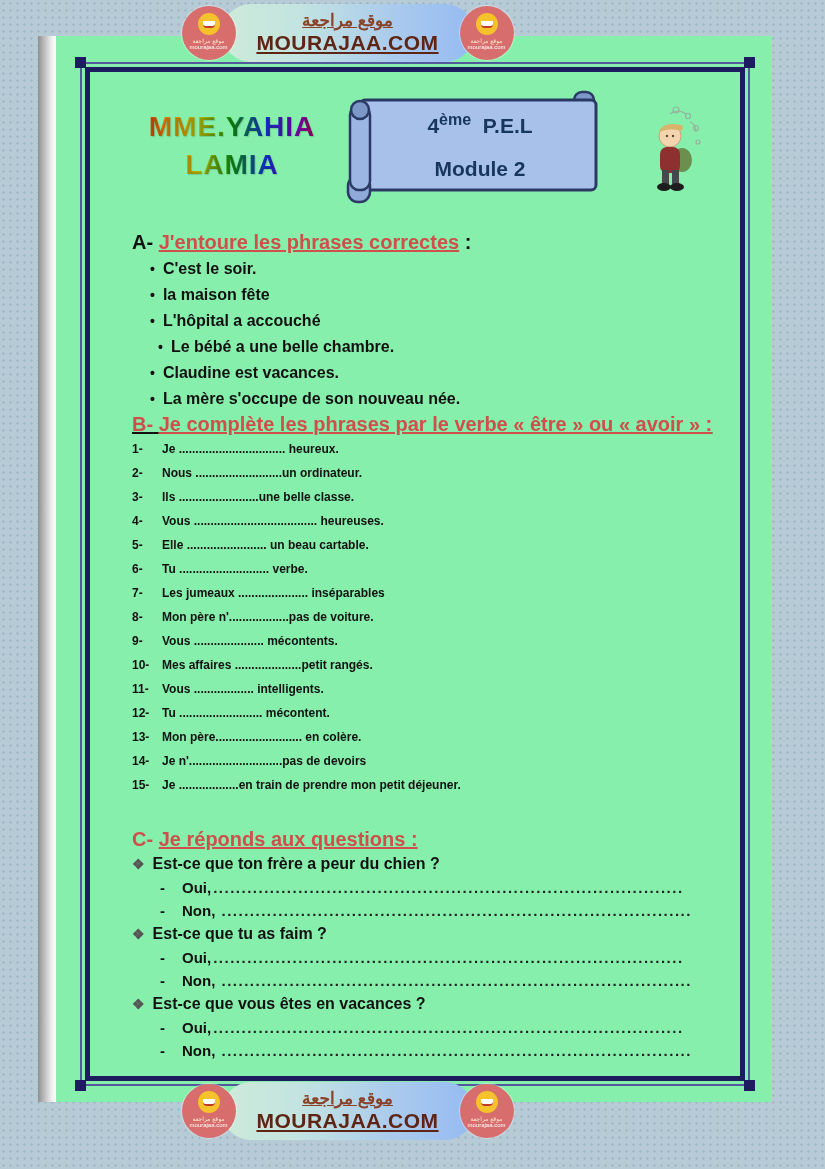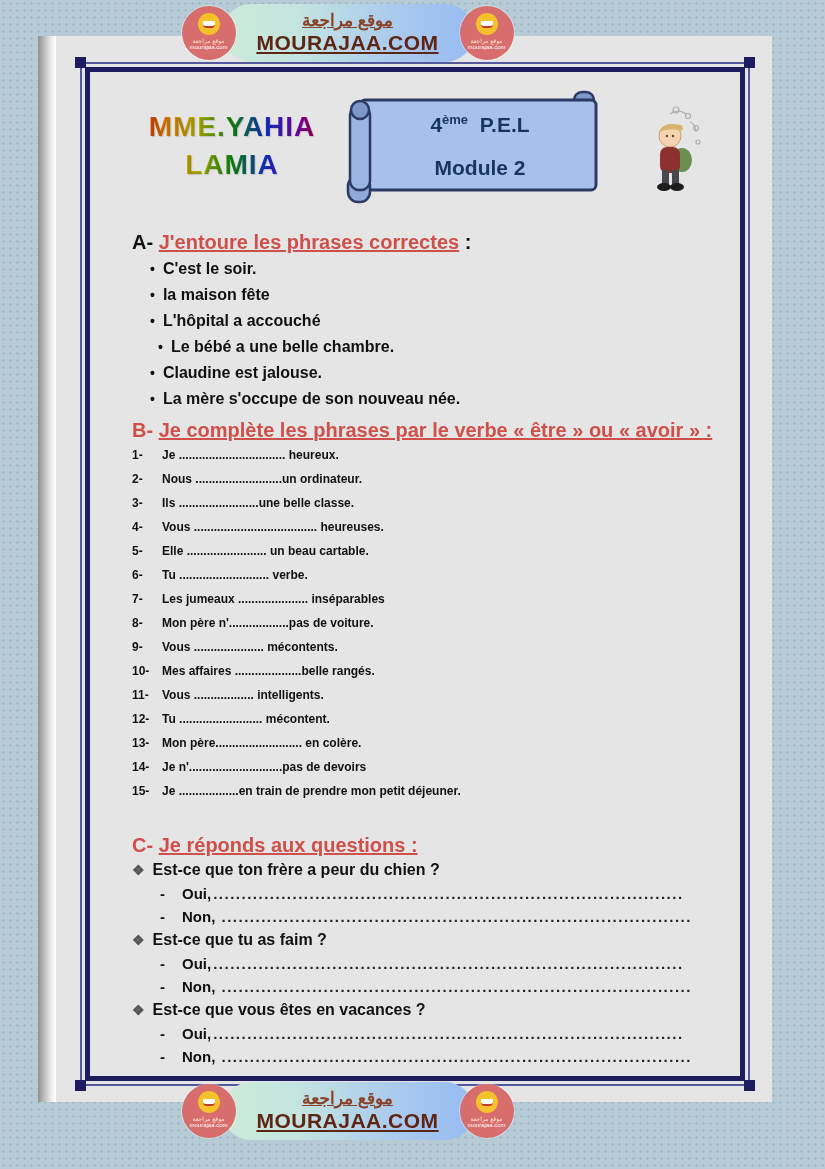--- a/index.html
+++ b/index.html
@@ -50,21 +50,21 @@
   .logo-book {
     width:12px; height:7px; background:#fff;
     border-radius:1px 1px 4px 4px; border-bottom:2px solid #c23a2a;
   }
   .logo-txt-ar { font-size:6px; color:#ffe9cf; margin-top:3px; line-height:6px; }
   .logo-txt-en { font-size:6px; color:#ffffff; line-height:7px; }
 
   
   .paper {
     position:absolute; left:38px; top:36px; width:734px; height:1066px;
-    background:#e5e5e5; z-index:10;
+    background:#86efac; z-index:10;
   }
   .paper-edge {
     position:absolute; left:0; top:0; width:18px; height:100%;
     background:linear-gradient(90deg,#8f8f8f 0%,#bdbdbd 35%,#eeeeee 75%,#ffffff 100%);
   }
 
   
   .frame {
     position:absolute; left:42px; top:26px; width:670px; height:1024px;
     border:2px solid #54589d; padding:3px;
@@ -88,21 +88,21 @@
     text-shadow:1px 1px 1px rgba(0,0,0,.15);
   }
   .scroll-wrap { position:relative; width:262px; height:122px; margin-left:10px; }
   .scroll-wrap svg { position:absolute; left:0; top:0; }
   .scroll-text {
     position:absolute; left:26px; top:14px; right:12px; bottom:20px;
     display:flex; flex-direction:column; justify-content:space-around; align-items:center;
     color:#17365d; font-weight:800;
   }
   .scroll-line1 { font-size:21px; }
-  .scroll-line1 sup { font-size:13px; }
+  .scroll-line1 sup { font-size:16px; }
   .scroll-line2 { font-size:21px; }
   .clipart { margin-left:38px; margin-top:14px; }
 
   
   .sec-head { font-size:20px; font-weight:bold; line-height:25px; white-space:nowrap; }
   .sec-prefix-black { color:#111; }
   .sec-prefix-red { color:#cf4f4a; }
   .sec-title { color:#cf4f4a; text-decoration:underline; }
   .sec-colon { color:#111; }
 
@@ -203,39 +203,39 @@
 
         <div class="sec-head" style="margin-top:20px;">
           <span class="sec-prefix-black">A-</span>
           <span class="sec-title">J'entoure les phrases correctes</span><span class="sec-colon"> :</span>
         </div>
         <div class="a-list">
           <div class="a-item"><span class="bullet">•</span><span>C'est le soir.</span></div>
           <div class="a-item"><span class="bullet">•</span><span>la maison fête</span></div>
           <div class="a-item"><span class="bullet">•</span><span>L'hôpital a accouché</span></div>
           <div class="a-item" style="padding-left:26px;"><span class="bullet">•</span><span>Le bébé a une belle chambre.</span></div>
-          <div class="a-item"><span class="bullet">•</span><span>Claudine est jalouse.</span></div>
+          <div class="a-item"><span class="bullet">•</span><span>Claudine est vacances.</span></div>
           <div class="a-item"><span class="bullet">•</span><span>La mère s'occupe de son nouveau née.</span></div>
         </div>
 
-        <div class="sec-head" style="margin-top:6px;">
+        <div class="sec-head" style="text-decoration:underline;">
           <span class="sec-prefix-red">B-</span>
           <span class="sec-title">Je complète les phrases par le verbe « être » ou « avoir » :</span>
         </div>
         <div class="b-list">
           <div class="b-item"><span class="num">1-</span><span>Je ................................ heureux.</span></div>
           <div class="b-item"><span class="num">2-</span><span>Nous ..........................un ordinateur.</span></div>
           <div class="b-item"><span class="num">3-</span><span>Ils ........................une belle classe.</span></div>
           <div class="b-item"><span class="num">4-</span><span>Vous ..................................... heureuses.</span></div>
           <div class="b-item"><span class="num">5-</span><span>Elle ........................ un beau cartable.</span></div>
           <div class="b-item"><span class="num">6-</span><span>Tu ........................... verbe.</span></div>
           <div class="b-item"><span class="num">7-</span><span>Les jumeaux ..................... inséparables</span></div>
           <div class="b-item"><span class="num">8-</span><span>Mon père n'..................pas de voiture.</span></div>
           <div class="b-item"><span class="num">9-</span><span>Vous ..................... mécontents.</span></div>
-          <div class="b-item"><span class="num">10-</span><span>Mes affaires ....................belle rangés.</span></div>
+          <div class="b-item"><span class="num">10-</span><span>Mes affaires ....................petit rangés.</span></div>
           <div class="b-item"><span class="num">11-</span><span>Vous .................. intelligents.</span></div>
           <div class="b-item"><span class="num">12-</span><span>Tu ......................... mécontent.</span></div>
           <div class="b-item"><span class="num">13-</span><span>Mon père.......................... en colère.</span></div>
           <div class="b-item"><span class="num">14-</span><span>Je n'............................pas de devoirs</span></div>
           <div class="b-item"><span class="num">15-</span><span>Je ..................en train de prendre mon petit déjeuner.</span></div>
         </div>
 
         <div class="sec-c">
           <div class="sec-head">
             <span class="sec-prefix-red">C-</span>

